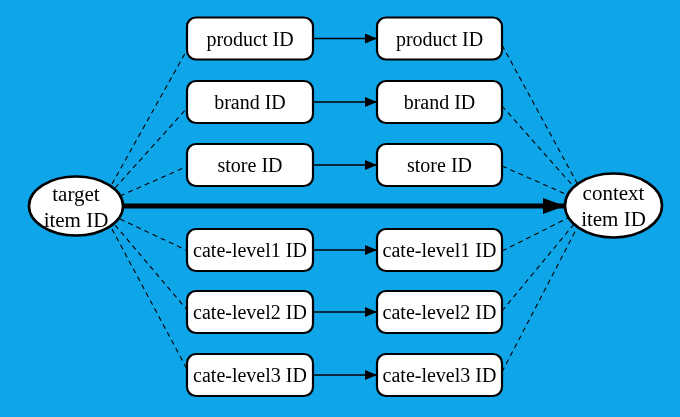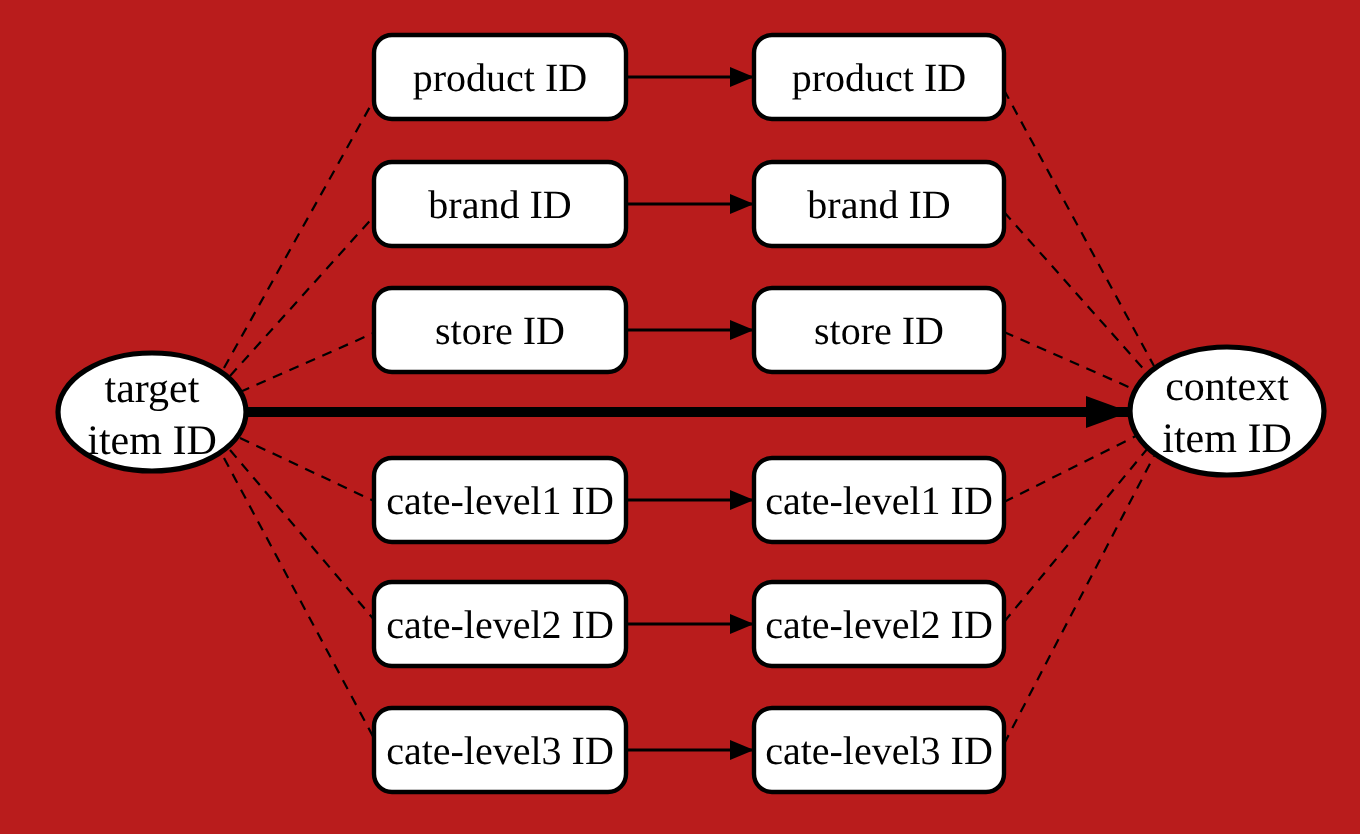--- a/index.html
+++ b/index.html
@@ -4,21 +4,21 @@
 <style>
   html, body {
     margin: 0;
     padding: 0;
     background: #ffffff;
   }
   .stage {
     position: relative;
     width: 680px;
     height: 417px;
-    background: #b91c1c;
+    background: #0ea5e9;
     overflow: hidden;
   }
   svg text {
     font-family: "Liberation Serif", "DejaVu Serif", serif;
     fill: #000000;
   }
   .node-label { font-size: 21px; }
   .box-label  { font-size: 20px; }
 </style>
 </head>

